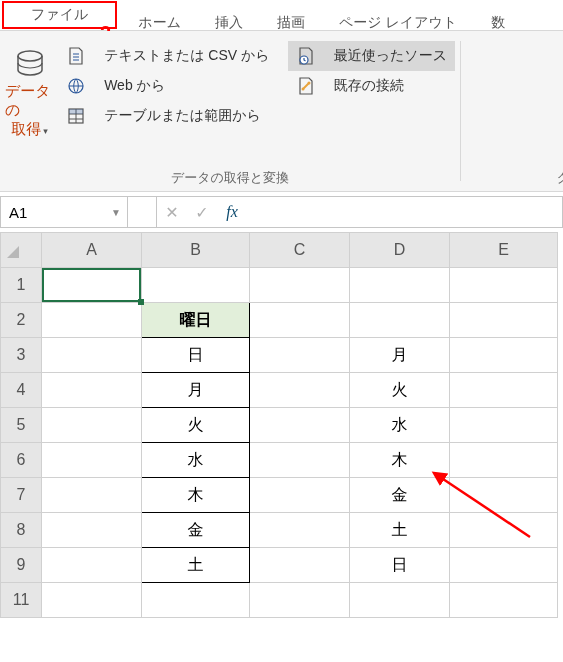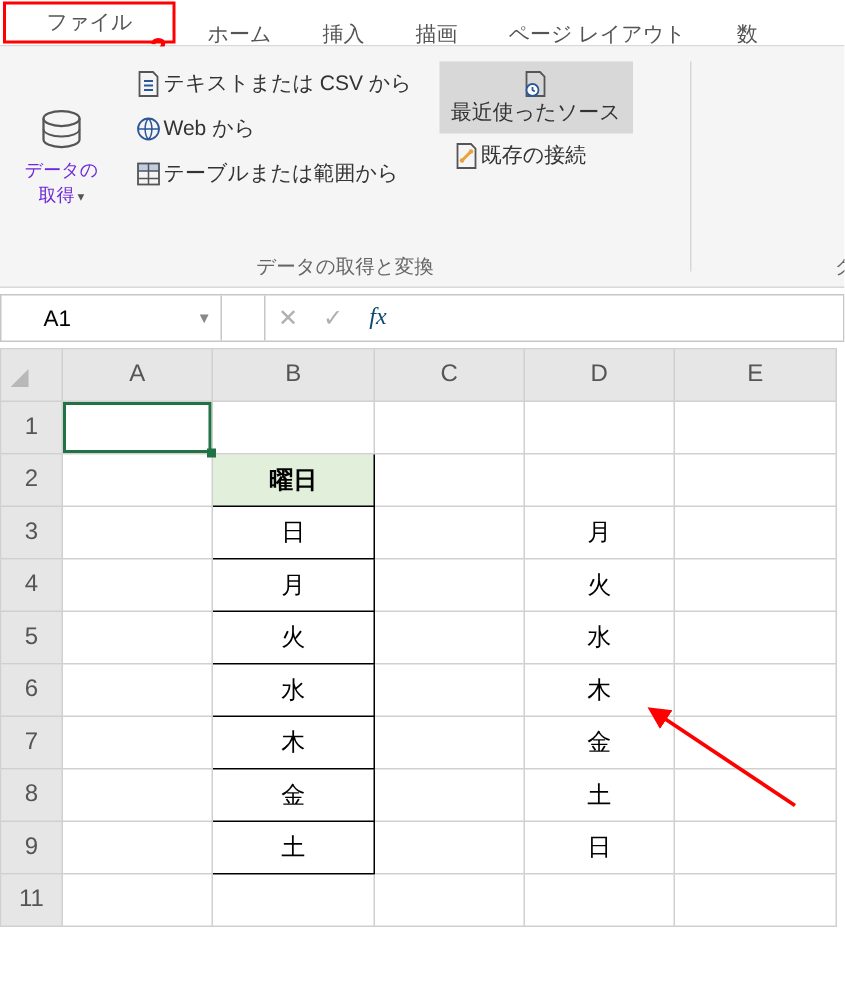--- a/index.html
+++ b/index.html
@@ -30,41 +30,41 @@
   
   .red2{position:absolute;left:100px;top:22px;color:var(--highlight-border);font-weight:bold;font-size:20px;}
 
   
   .ribbon{background:var(--ribbon-bg);border-bottom:1px solid var(--ribbon-border);height:160px;position:relative;}
   .group{position:absolute;top:4px;bottom:24px;}
   #g-get{left:5px;width:450px;}
   #g-refresh{left:470px;width:90px;} 
 
   
-  .big-btn{display:inline-flex;flex-direction:column;align-items:center;justify-content:flex-end;width:72px;height:100px;font-size:12px;color:#6d28d9;padding-top:4px;}
+  .big-btn{display:inline-flex;flex-direction:column;align-items:center;justify-content:flex-end;width:72px;height:100px;font-size:15px;color:#c2410c;padding-top:4px;}
   .big-btn .icon{width:34px;height:34px;}
   .big-btn .drop::after{content:"▾";font-size:9px;margin-left:2px;color:#555;}
 
   
   .col-sm{display:inline-flex;flex-direction:column;gap:0px;font-size:14px;color:#333;vertical-align:top;padding-top:6px;}
-  .sm-btn{display:flex;align-items:center;gap:0;padding:5px 8px;white-space:nowrap;}
-  .sm-btn.hl{background:var(--highlight-bg);flex-direction:column;}
+  .sm-btn{display:flex;align-items:center;gap:18px;padding:5px 8px;white-space:nowrap;}
+  .sm-btn.hl{background:var(--highlight-bg);}
   .sm-btn .icon{width:20px;height:20px;flex:0 0 20px;}
 
   .sep{position:absolute;top:10px;bottom:10px;width:1px;background:var(--ribbon-border);}
   #sep1{left:460px;}
   .ribbon .group-label{position:absolute;bottom:4px;font-size:13px;color:#666;width:100%;text-align:center;}
   #lbl-get{left:0;width:460px;}
   #lbl-qry{left:550px;width:40px;} 
 
   
   #g-get .row{display:flex;align-items:flex-start;}
 
   
-  .fxbar{display:flex;align-items:stretch;border:1px solid var(--fx-border);height:30px;margin-top:4px;background:#fff;padding-left:20px;}
+  .fxbar{display:flex;align-items:stretch;border:1px solid var(--fx-border);height:30px;margin-top:4px;background:#fff;}
   .namebox{width:110px;border-right:1px solid var(--fx-border);display:flex;align-items:center;padding:0 8px;font-size:15px;position:relative;}
   .namebox .dd{position:absolute;right:6px;color:#888;font-size:10px;}
   .fx-sep{width:28px;border-right:1px solid var(--fx-border);}
   .fx-btn{width:30px;display:flex;align-items:center;justify-content:center;color:#b0b0b0;font-size:16px;}
   .fx-btn.fx{font-style:italic;font-family:"Segoe UI",serif;color:#0c4a6e;}
   .fx-input{flex:1;}
 
   
   .sheet{position:relative;margin-top:4px;}
   table.grid{border-collapse:collapse;table-layout:fixed;}

